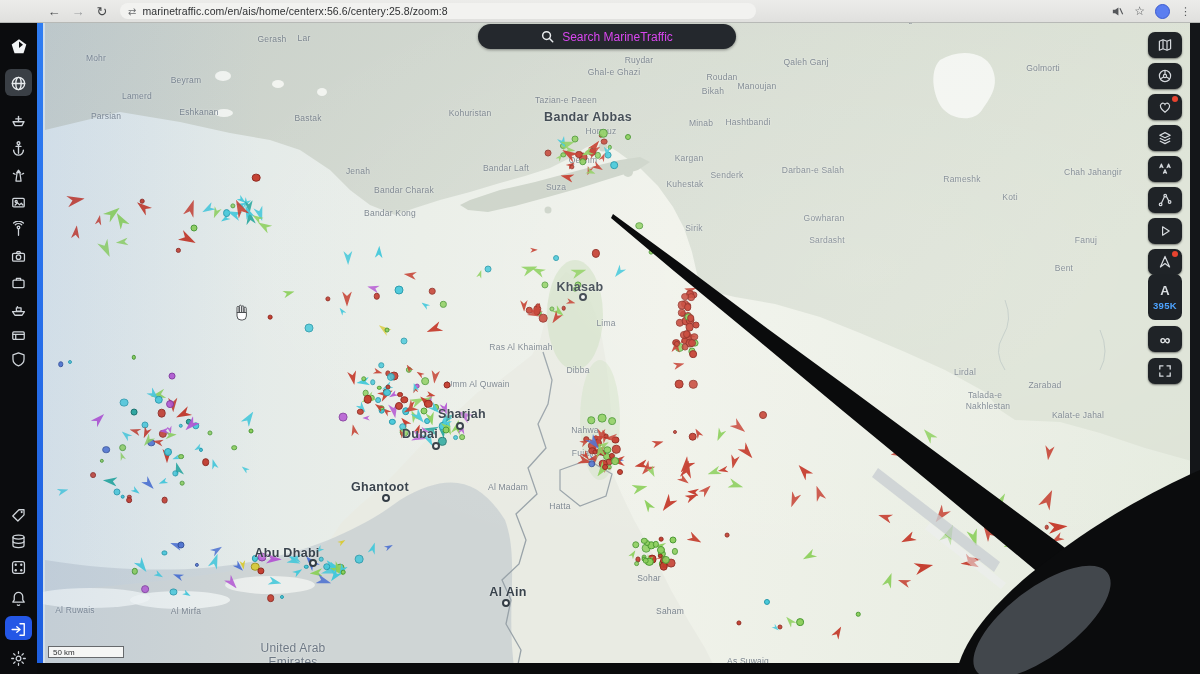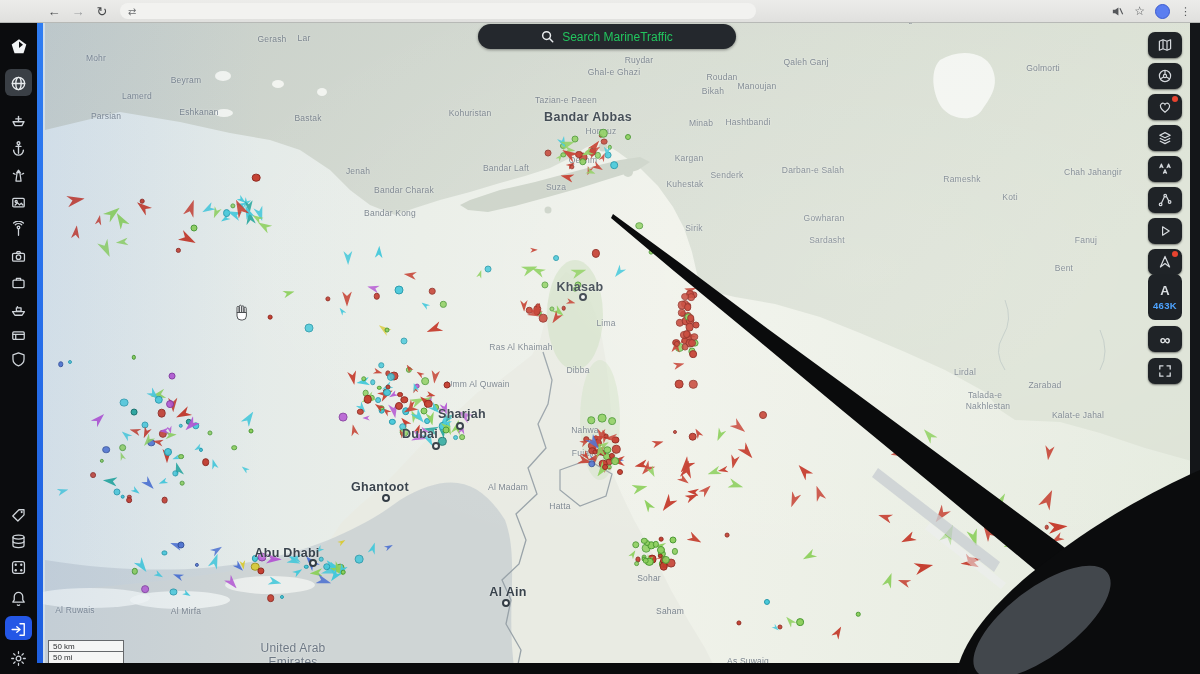--- a/index.html
+++ b/index.html
@@ -49,41 +49,42 @@
     display:flex;align-items:center;justify-content:center;box-shadow:0 1px 2px rgba(0,0,0,.5);}
   .badge{position:absolute;right:4px;top:2px;width:6px;height:6px;border-radius:50%;background:#e8432f;}
   #names-panel{position:absolute;left:4px;top:252px;width:34px;height:46px;background:#1e2226;border-radius:7px;
     display:flex;flex-direction:column;align-items:center;justify-content:center;gap:2px;}
   #names-a{color:#d9dde0;font-size:13px;font-weight:bold;}
   #vessel-count{color:#4da3ff;font-size:9.5px;font-weight:bold;letter-spacing:.3px;}
   #inf-btn{top:304px;color:#e3e6e8;font-size:15px;font-weight:bold;}
   
   #scalebox{position:absolute;left:48px;top:640px;z-index:42;}
   .scale-row{width:76px;height:12px;box-sizing:border-box;border:1px solid #66696c;background:rgba(250,250,248,.9);
-    font-size:8px;color:#2f3133;padding:1px 0 0 4px;}
+    font-size:8px;color:#2f3133;padding:1px 0 0 4px;margin-top:6px;}
   #searchpill{position:absolute;left:478px;top:24px;width:258px;height:25px;background:#24282d;border-radius:13px;
     z-index:42;display:flex;align-items:center;justify-content:center;gap:8px;box-shadow:0 1px 3px rgba(0,0,0,.4);}
-  #searchpill span{color:#22c55e;font-size:12px;text-align:center;}
+  #searchpill span{color:#d946ef;font-size:12px;text-align:center;}
   
   #pen-overlay{position:absolute;left:0;top:0;width:1200px;height:674px;z-index:50;pointer-events:none;}
   #bezel-bottom{position:absolute;left:0;top:663px;width:1200px;height:11px;background:#0a0b0c;z-index:45;}
   #bezel-right{position:absolute;left:1190px;top:22px;width:10px;height:641px;background:#141619;z-index:41;}
   svg.ic{display:block;}
 </style>
 </head>
 <body>
 
 <div id="stage">
 
   <div id="browserbar">
     <span class="navbtn" style="margin-left:42px">←</span>
     <span class="navbtn dim">→</span>
     <span class="navbtn">↻</span>
     <div id="omnibox">
       <span class="siteicon">⇄</span>
+      <span id="url">marinetraffic.com/en/ais/home/centerx:56.6/centery:25.8/zoom:8</span>
     </div>
     <div id="topbar-right">
       <svg class="ic" width="13" height="13" viewBox="0 0 14 14">
           <path d="M2 5.2 h2.4 L8 2.6 v8.8 L4.4 8.8 H2 Z" fill="#55575a"></path>
           <path d="M9.6 3.6 L12.6 10" stroke="#55575a" stroke-width="1.2"></path>
         </svg>
       <span class="tb-star">☆</span>
       <span class="tb-avatar"></span>
       <span class="tb-dots">⋮</span>
     </div>
@@ -871,21 +872,21 @@
         </svg>
     </div>
     <div class="rb-btn" style="top:227px">
       <svg class="ic" width="16" height="16" viewBox="0 0 16 16" fill="none" stroke="#d6dade" stroke-width="1.2" stroke-linejoin="round">
           <path d="M8 2.4 12.6 13 8 9.6 3.4 13 Z"></path>
         </svg>
       <span class="badge"></span>
     </div>
     <div id="names-panel">
       <span id="names-a">A</span>
-      <span id="vessel-count">463K</span>
+      <span id="vessel-count">395K</span>
     </div>
     <div class="rb-btn" id="inf-btn">
       <span>∞</span>
     </div>
     <div class="rb-btn" style="top:336px">
       <svg class="ic" width="16" height="16" viewBox="0 0 16 16" fill="none" stroke="#d6dade" stroke-width="1.3" stroke-linecap="round">
           <path d="M2.8 6 V2.8 H6 M10 2.8 H13.2 V6 M13.2 10 V13.2 H10 M6 13.2 H2.8 V10"></path>
         </svg>
     </div>
   </div>

